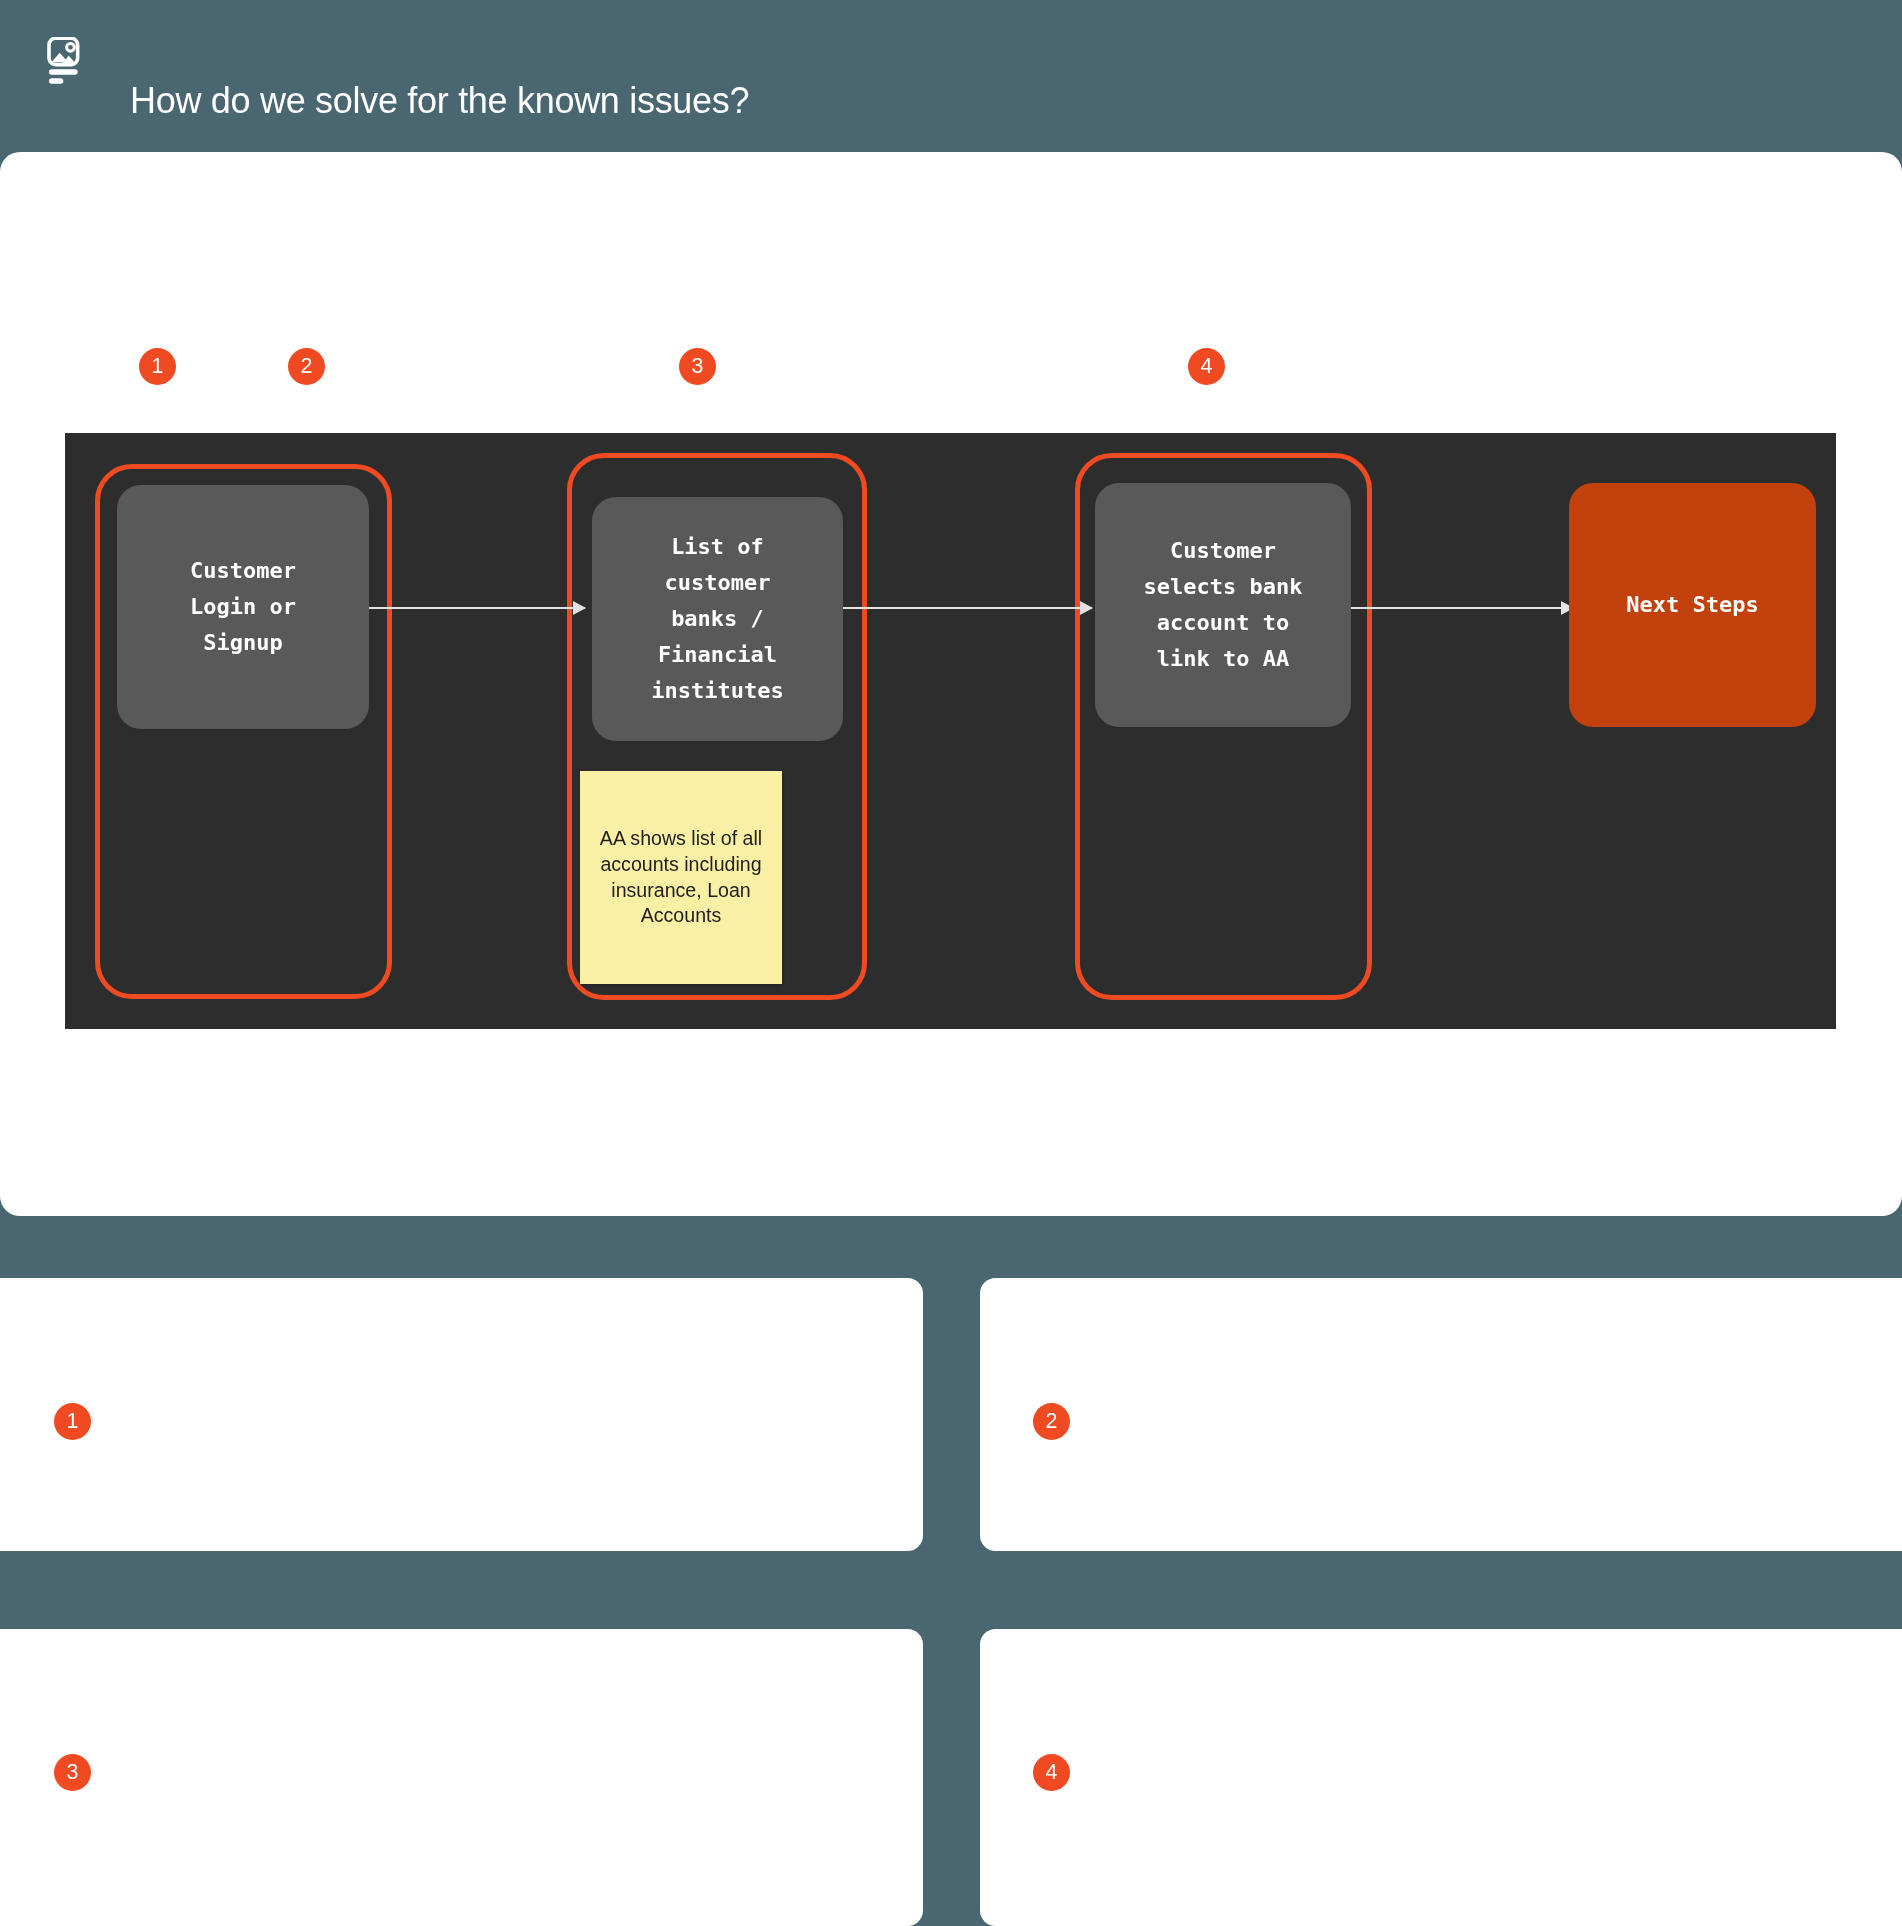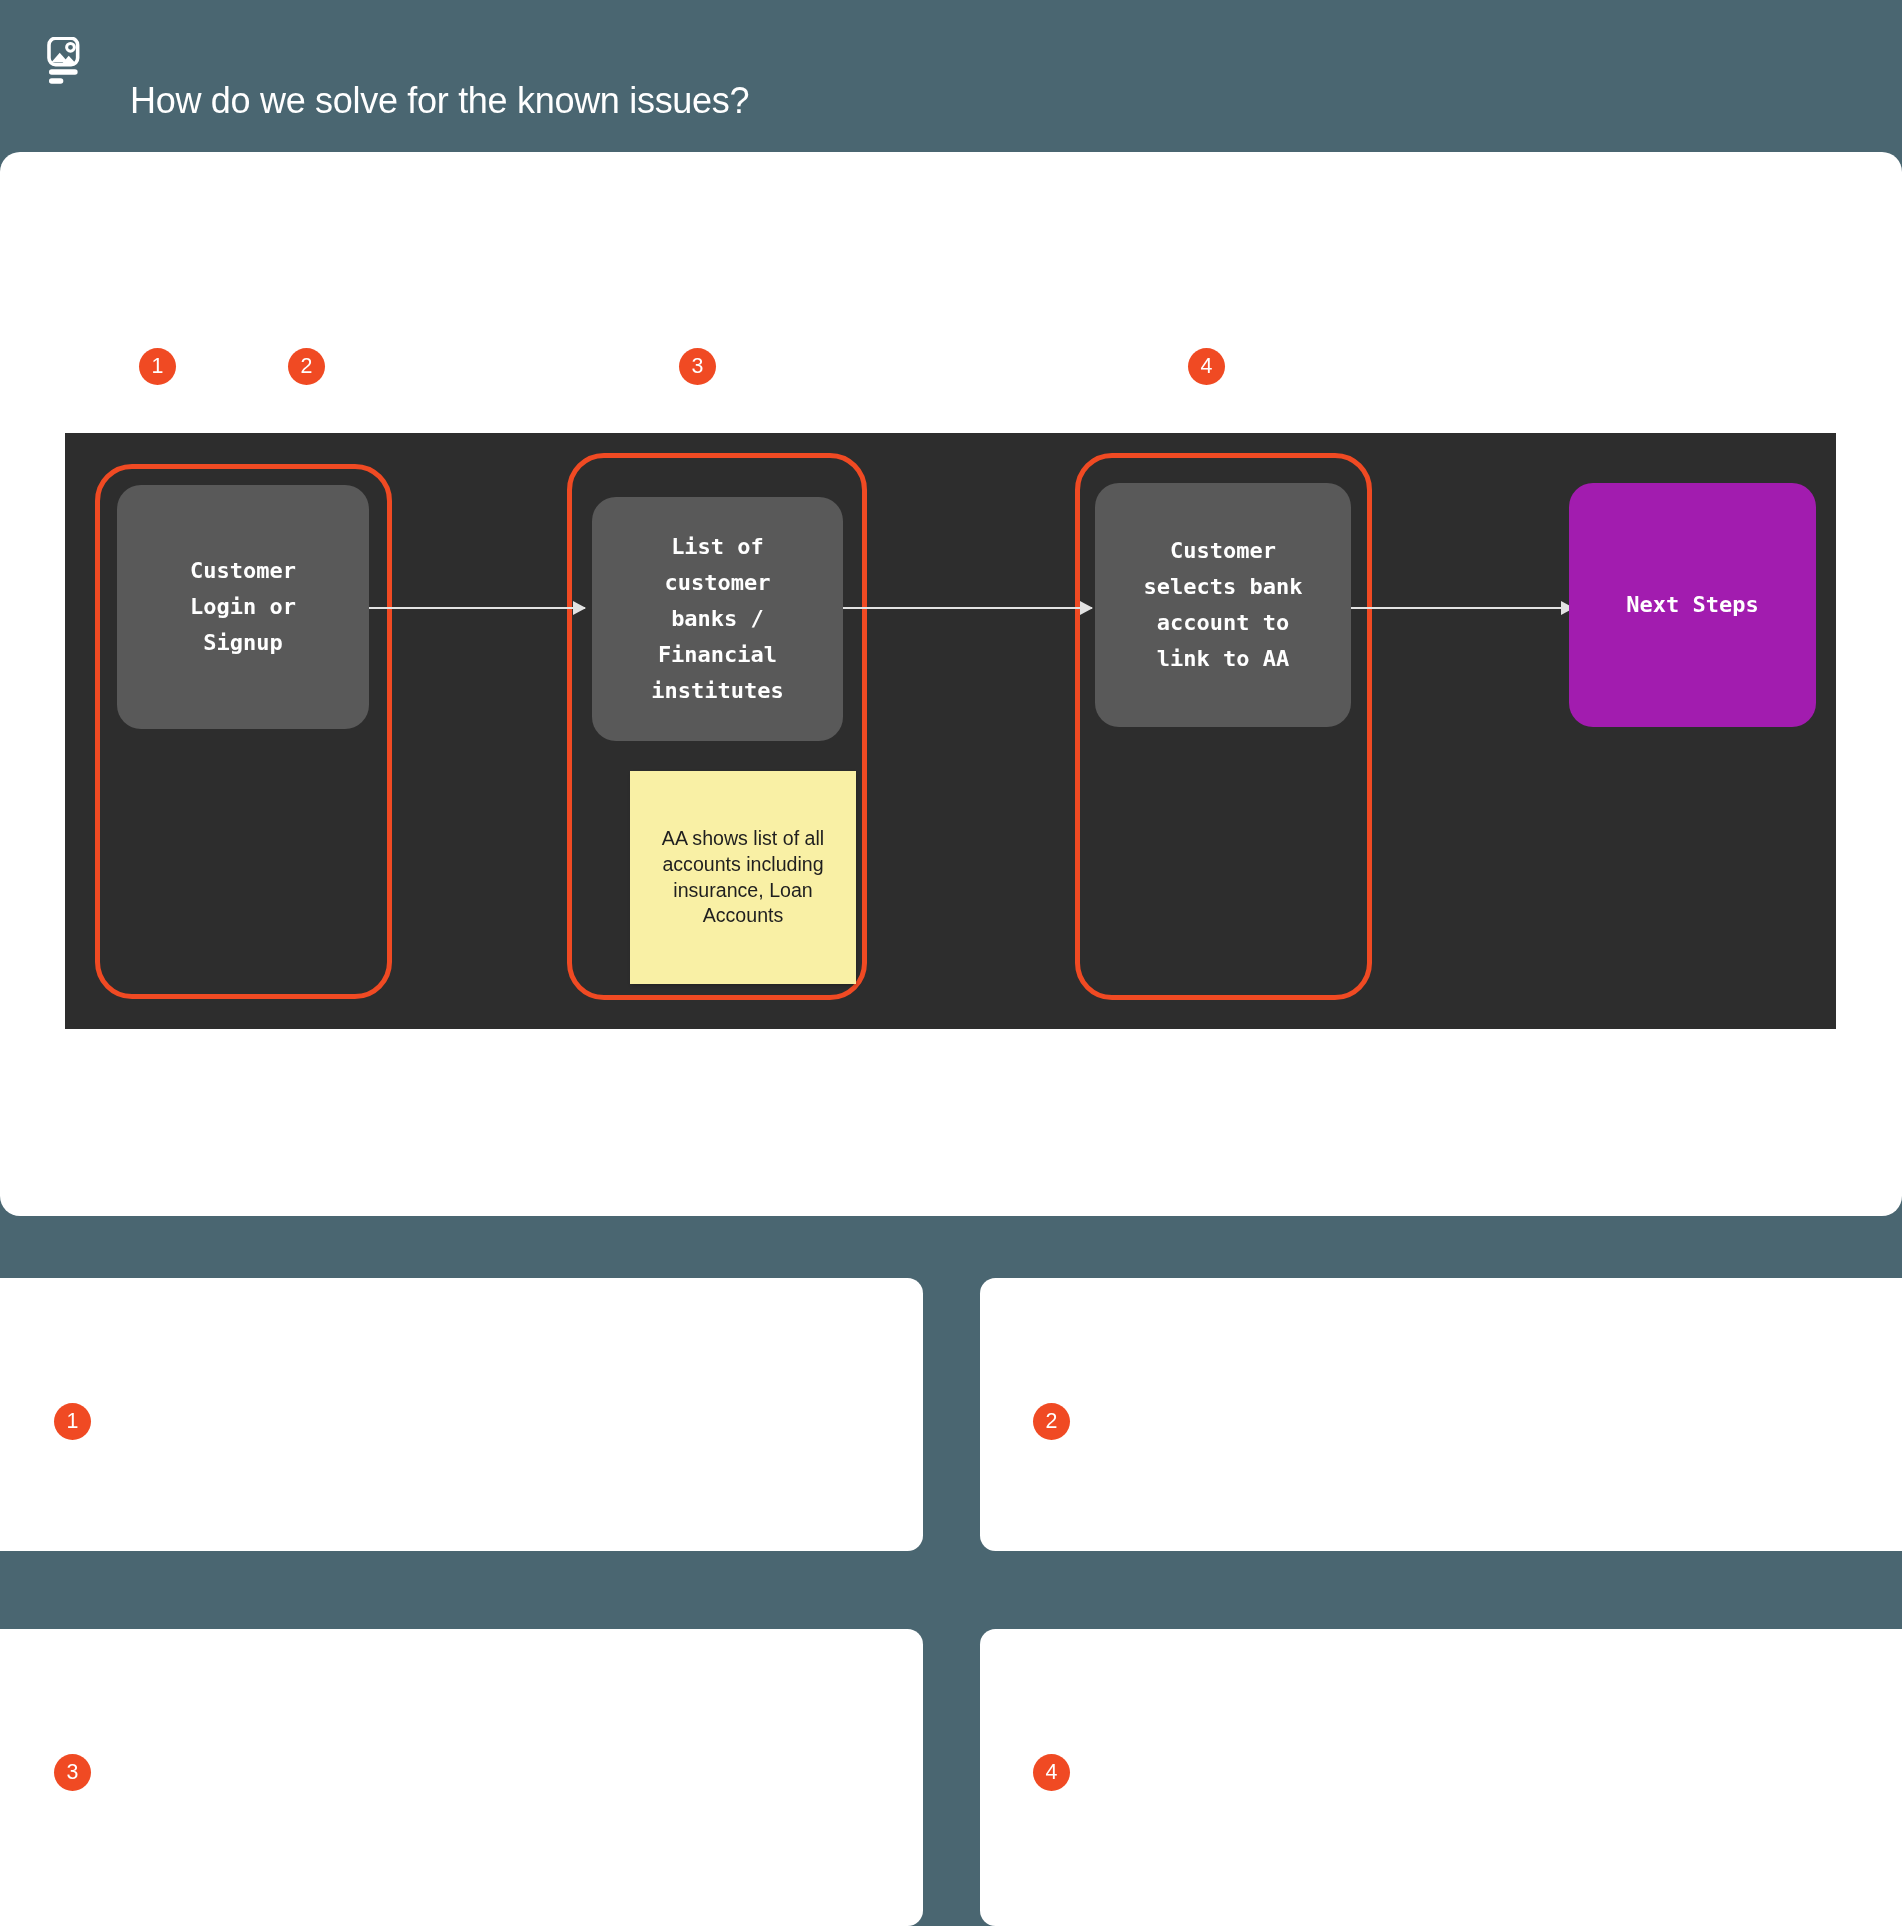--- a/index.html
+++ b/index.html
@@ -74,31 +74,31 @@
     text-align: center;
     font-family: "DejaVu Sans Mono", "Liberation Mono", monospace;
     font-weight: bold;
     color: #ffffff;
     font-size: 22px;
     line-height: 1.63;
     border-radius: 24px;
     white-space: pre-line;
   }
   .node-gray { background: #595959; }
-  .node-teal { background: #a21caf; }
+  .node-teal { background: #c2410c; }
 
   #node-1 { left: 117px; top: 485px; width: 252px; height: 244px; }
   #node-2 { left: 592px; top: 497px; width: 251px; height: 244px; }
   #node-3 { left: 1095px; top: 483px; width: 256px; height: 244px; }
   #node-4 { left: 1569px; top: 483px; width: 247px; height: 244px; }
 
   
   .sticky-note {
-    position: absolute; left: 630px; top: 771px;
-    width: 226px; height: 213px;
+    position: absolute; left: 580px; top: 771px;
+    width: 202px; height: 213px;
     background: #f9f0a5;
     color: #1f1f1f;
     font-size: 19.6px; line-height: 1.32;
     text-align: center;
     display: flex; align-items: center; justify-content: center;
     padding: 6px 8.3px;
     white-space: pre-line;
     box-shadow: 1.2px 1.8px 3.6px rgba(0,0,0,0.25);
   }
 

